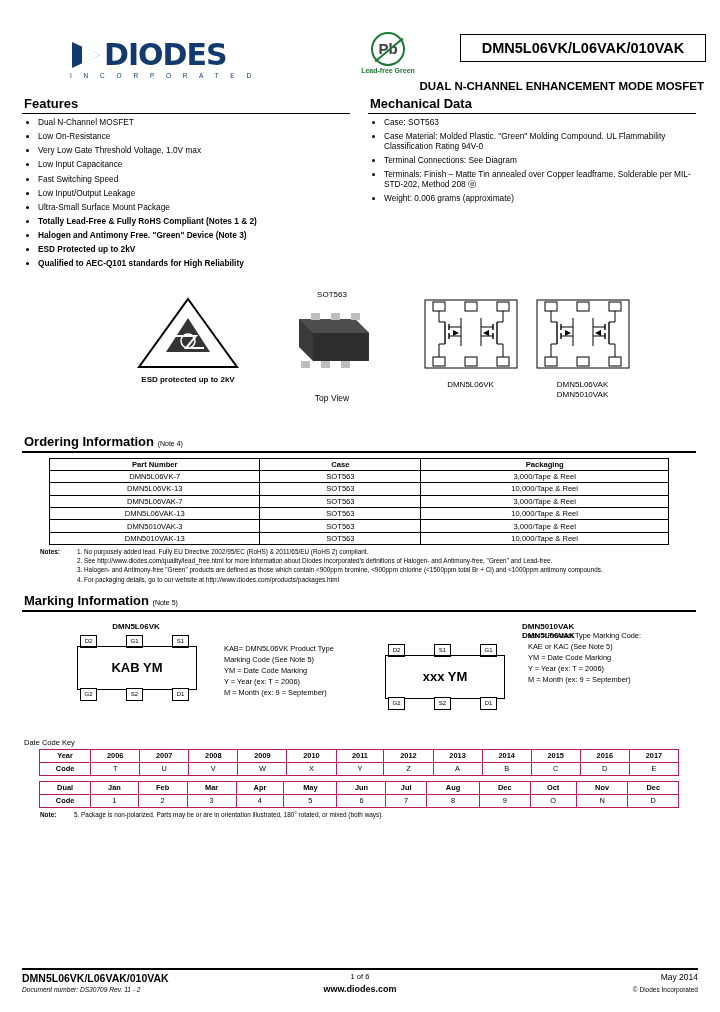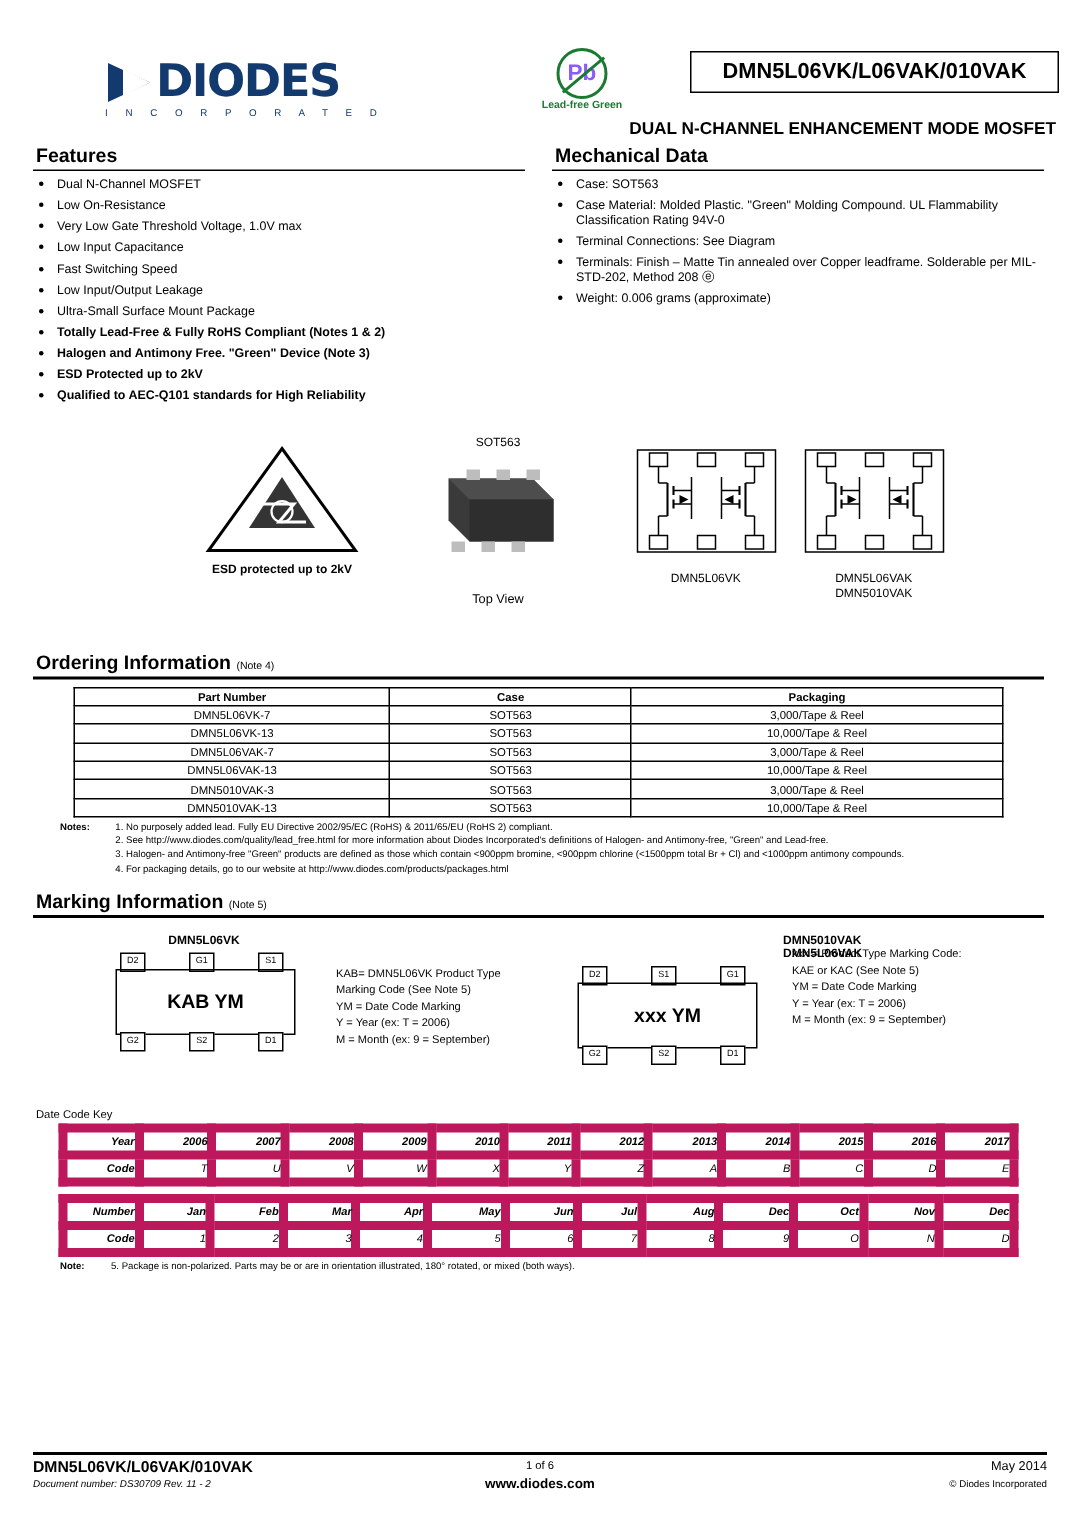--- a/index.html
+++ b/index.html
@@ -31,21 +31,21 @@
     font-size:6.5px;letter-spacing:5px;color:#123a6e;margin-top:2px;text-align:center;
   }
   .pbmark{
     position:absolute;left:330px;top:14px;width:72px;text-align:center;
   }
   .pbcircle{
     width:34px;height:34px;border-radius:50%;border:2px solid #1b7a32;
     margin:0 auto;position:relative;box-sizing:border-box;
   }
   .pbcircle .pb{
-    font-weight:bold;font-size:15px;color:#8b5cf6;line-height:30px;
+    font-weight:bold;font-size:15px;color:#404040;line-height:30px;
   }
   .pbcircle .slash{
     position:absolute;left:-2px;top:15px;width:36px;height:2px;background:#1b7a32;
     transform:rotate(-40deg);
   }
   .pbtext{font-size:7px;font-weight:bold;color:#1b7a32;margin-top:1px;}
   .partbox{
     position:absolute;left:438px;top:16px;width:244px;border:1.5px solid #000;
     text-align:center;padding:5px 0 5px 0;
   }
@@ -98,21 +98,21 @@
   .mk{position:absolute;top:4px;}
   .mk .title{font-size:8px;font-weight:bold;text-align:center;margin-bottom:4px;}
   .mkbox{
     border:1.6px solid #000;width:108px;height:42px;line-height:42px;text-align:center;
     font-size:13px;font-weight:bold;position:relative;margin:0 auto;
   }
   .pin{position:absolute;width:15px;height:11px;border:1px solid #000;font-size:6px;line-height:11px;text-align:center;background:#fff;}
   .mk-desc{font-size:7.4px;line-height:1.5;}
   
   .dck-lbl{font-size:7.5px;margin:2px 0 2px 2px;}
-  .dck th,.dck td{border:6px solid #be185d;font-size:7.4px;text-align:right;padding:1.5px 0;font-style:italic;}
+  .dck th,.dck td{border:1px solid #be185d;font-size:7.4px;text-align:center;padding:1.5px 0;}
   .dck th{font-weight:bold;}
   .note5{font-size:6.4px;margin-top:3px;display:flex;}
   .note5 .lbl{font-weight:bold;width:34px;flex:none;padding-left:18px;}
   
   .footer{position:absolute;left:22px;right:22px;bottom:12px;}
   .f-rule{height:2px;background:#000;}
   .f-row{position:relative;height:30px;font-size:8px;}
   .f-left{position:absolute;left:0;top:2px;}
   .f-left .fp{font-size:10.5px;font-weight:bold;}
   .f-left .fd{font-size:6.6px;font-style:italic;margin-top:2px;}
@@ -439,21 +439,21 @@
         <td>C</td>
         <td>D</td>
         <td>E</td>
       </tr>
     </tbody>
       </table>
 
     <table class="dck" style="width:640px;margin:5px auto 0 auto;">
       <tbody>
           <tr>
-        <th style="width:8%">Number</th>
+        <th style="width:8%">Dual</th>
         <td style="font-weight:bold">Jan</td>
         <td style="font-weight:bold">Feb</td>
         <td style="font-weight:bold">Mar</td>
         <td style="font-weight:bold">Apr</td>
         <td style="font-weight:bold">May</td>
         <td style="font-weight:bold">Jun</td>
         <td style="font-weight:bold">Jul</td>
         <td style="font-weight:bold">Aug</td>
         <td style="font-weight:bold">Dec</td>
         <td style="font-weight:bold">Oct</td>

